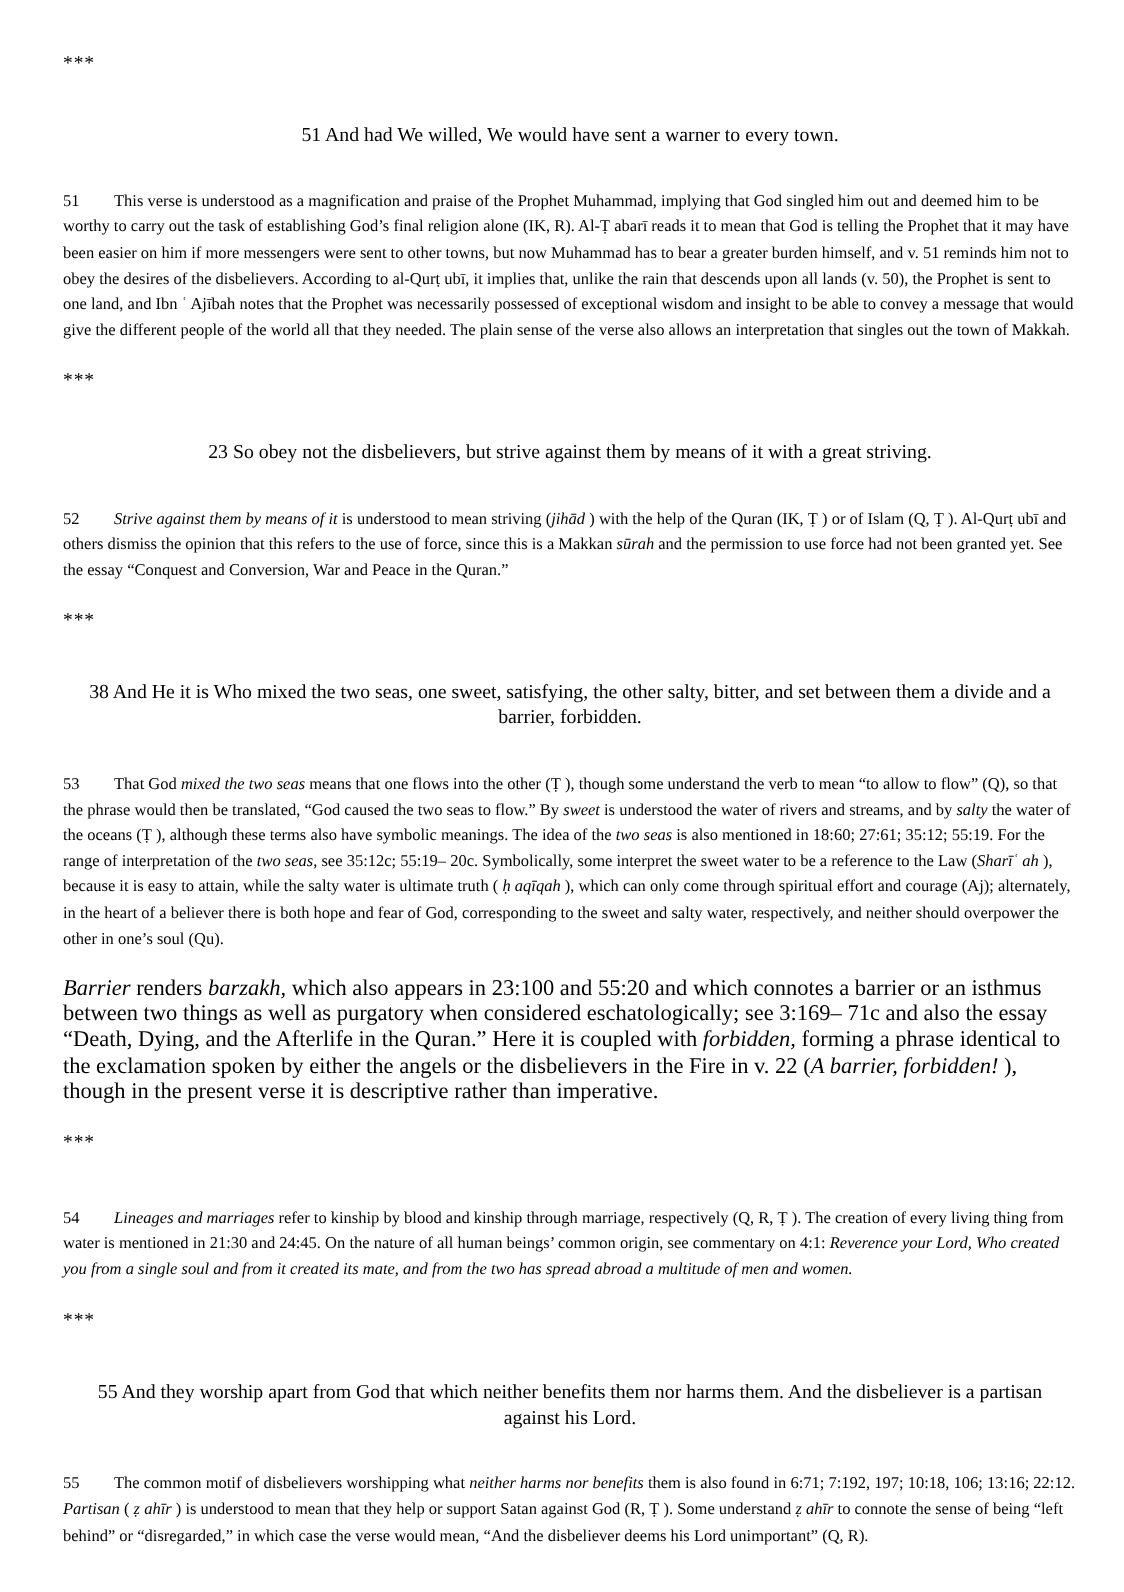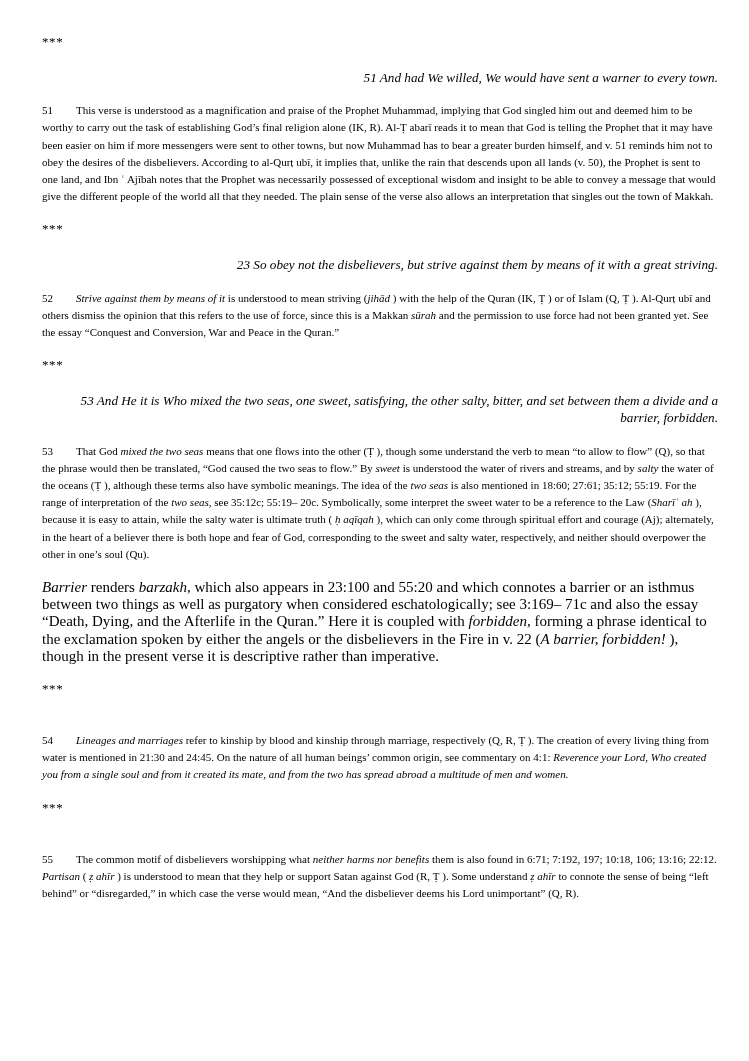--- a/index.html
+++ b/index.html
@@ -33,24 +33,23 @@
     margin: 0;
     padding: 0;
     height: 15px;
   }
   .gap-after-divider { height: 20px; }
   .gap-para { height: 16px; }
 
   .verse-text {
     font-size: 13.2px;
     line-height: 17.2px;
-    margin: 0;
-    text-align: right;
+    margin: 12px;
+    text-align: center;
     text-indent: 0;
-    font-style: italic;
   }
   .commentary {
     font-size: 11px;
     line-height: 17.2px;
     margin: 0;
     text-align: left;
     position: relative;
   }
   .commentary .vnum {
     display: inline-block;
@@ -84,39 +83,40 @@
 
     <p class="verse-text">23 So obey not the disbelievers, but strive against them by means of it with a great striving.</p>
     <div class="gap-para"></div>
 
     <p class="commentary"><span class="vnum">52</span><span class="rich"><i>Strive against them by means of it</i><span> is understood to mean striving (</span><i>jihād</i><span> ) with the help of the Quran (IK, Ṭ ) or of Islam (Q, Ṭ ). Al-Qurṭ ubī and others dismiss the opinion that this refers to the use of force, since this is a Makkan </span><i>sūrah</i><span> and the permission to use force had not been granted yet. See the essay “Conquest and Conversion, War and Peace in the Quran.”</span></span></p>
     <div class="gap-para"></div>
 
     <div class="divider">***</div>
     <div class="gap-after-divider"></div>
 
-    <p class="verse-text">53 And He it is Who mixed the two seas, one sweet, satisfying, the other salty, bitter, and set between them a divide and a barrier, forbidden.</p>
+    <p class="verse-text">38 And He it is Who mixed the two seas, one sweet, satisfying, the other salty, bitter, and set between them a divide and a barrier, forbidden.</p>
     <div class="gap-para"></div>
 
     <p class="commentary"><span class="vnum">53</span><span class="rich"><span>That God </span><i>mixed the two seas</i><span> means that one flows into the other (Ṭ ), though some understand the verb to mean “to allow to flow” (Q), so that the phrase would then be translated, “God caused the two seas to flow.” By </span><i>sweet</i><span> is understood the water of rivers and streams, and by </span><i>salty</i><span> the water of the oceans (Ṭ ), although these terms also have symbolic meanings. The idea of the </span><i>two seas</i><span> is also mentioned in 18:60; 27:61; 35:12; 55:19. For the range of interpretation of the </span><i>two seas,</i><span> see 35:12c; 55:19– 20c. Symbolically, some interpret the sweet water to be a reference to the Law (</span><i>Sharīʿ ah</i><span> ), because it is easy to attain, while the salty water is ultimate truth ( </span><i>ḥ aqīqah</i><span> ), which can only come through spiritual effort and courage (Aj); alternately, in the heart of a believer there is both hope and fear of God, corresponding to the sweet and salty water, respectively, and neither should overpower the other in one’s soul (Qu).</span></span></p>
     <div class="gap-para"></div>
 
     <p class="cont-para rich"><i>Barrier</i><span> renders </span><i>barzakh,</i><span> which also appears in 23:100 and 55:20 and which connotes a barrier or an isthmus between two things as well as purgatory when considered eschatologically; see 3:169– 71c and also the essay “Death, Dying, and the Afterlife in the Quran.” Here it is coupled with </span><i>forbidden,</i><span> forming a phrase identical to the exclamation spoken by either the angels or the disbelievers in the Fire in v. 22 (</span><i>A barrier, forbidden!</i><span> ), though in the present verse it is descriptive rather than imperative.</span></p>
     <div class="gap-para"></div>
 
     <div class="divider">***</div>
     <div class="gap-after-divider"></div>
 
     <div class="gap-para"></div>
 
     <p class="commentary"><span class="vnum">54</span><span class="rich"><i>Lineages and marriages</i><span> refer to kinship by blood and kinship through marriage, respectively (Q, R, Ṭ ). The creation of every living thing from water is mentioned in 21:30 and 24:45. On the nature of all human beings’ common origin, see commentary on 4:1: </span><i>Reverence your Lord, Who created you from a single soul and from it created its mate, and from the two has spread abroad a multitude of men and women.</i></span></p>
     <div class="gap-para"></div>
 
     <div class="divider">***</div>
     <div class="gap-after-divider"></div>
 
+    <p class="verse-text">55 And they worship apart from God that which neither benefits them nor harms them. And the disbeliever is a partisan against his Lord.</p>
     <div class="gap-para"></div>
 
     <p class="commentary"><span class="vnum">55</span><span class="rich"><span>The common motif of disbelievers worshipping what </span><i>neither harms nor benefits</i><span> them is also found in 6:71; 7:192, 197; 10:18, 106; 13:16; 22:12. </span><i>Partisan</i><span> ( </span><i>ẓ ahīr</i><span> ) is understood to mean that they help or support Satan against God (R, Ṭ ). Some understand </span><i>ẓ ahīr</i><span> to connote the sense of being “left behind” or “disregarded,” in which case the verse would mean, “And the disbeliever deems his Lord unimportant” (Q, R).</span></span></p>
     <div class="gap-para"></div>
 
   </div>
 </div>
 
 </body></html>

